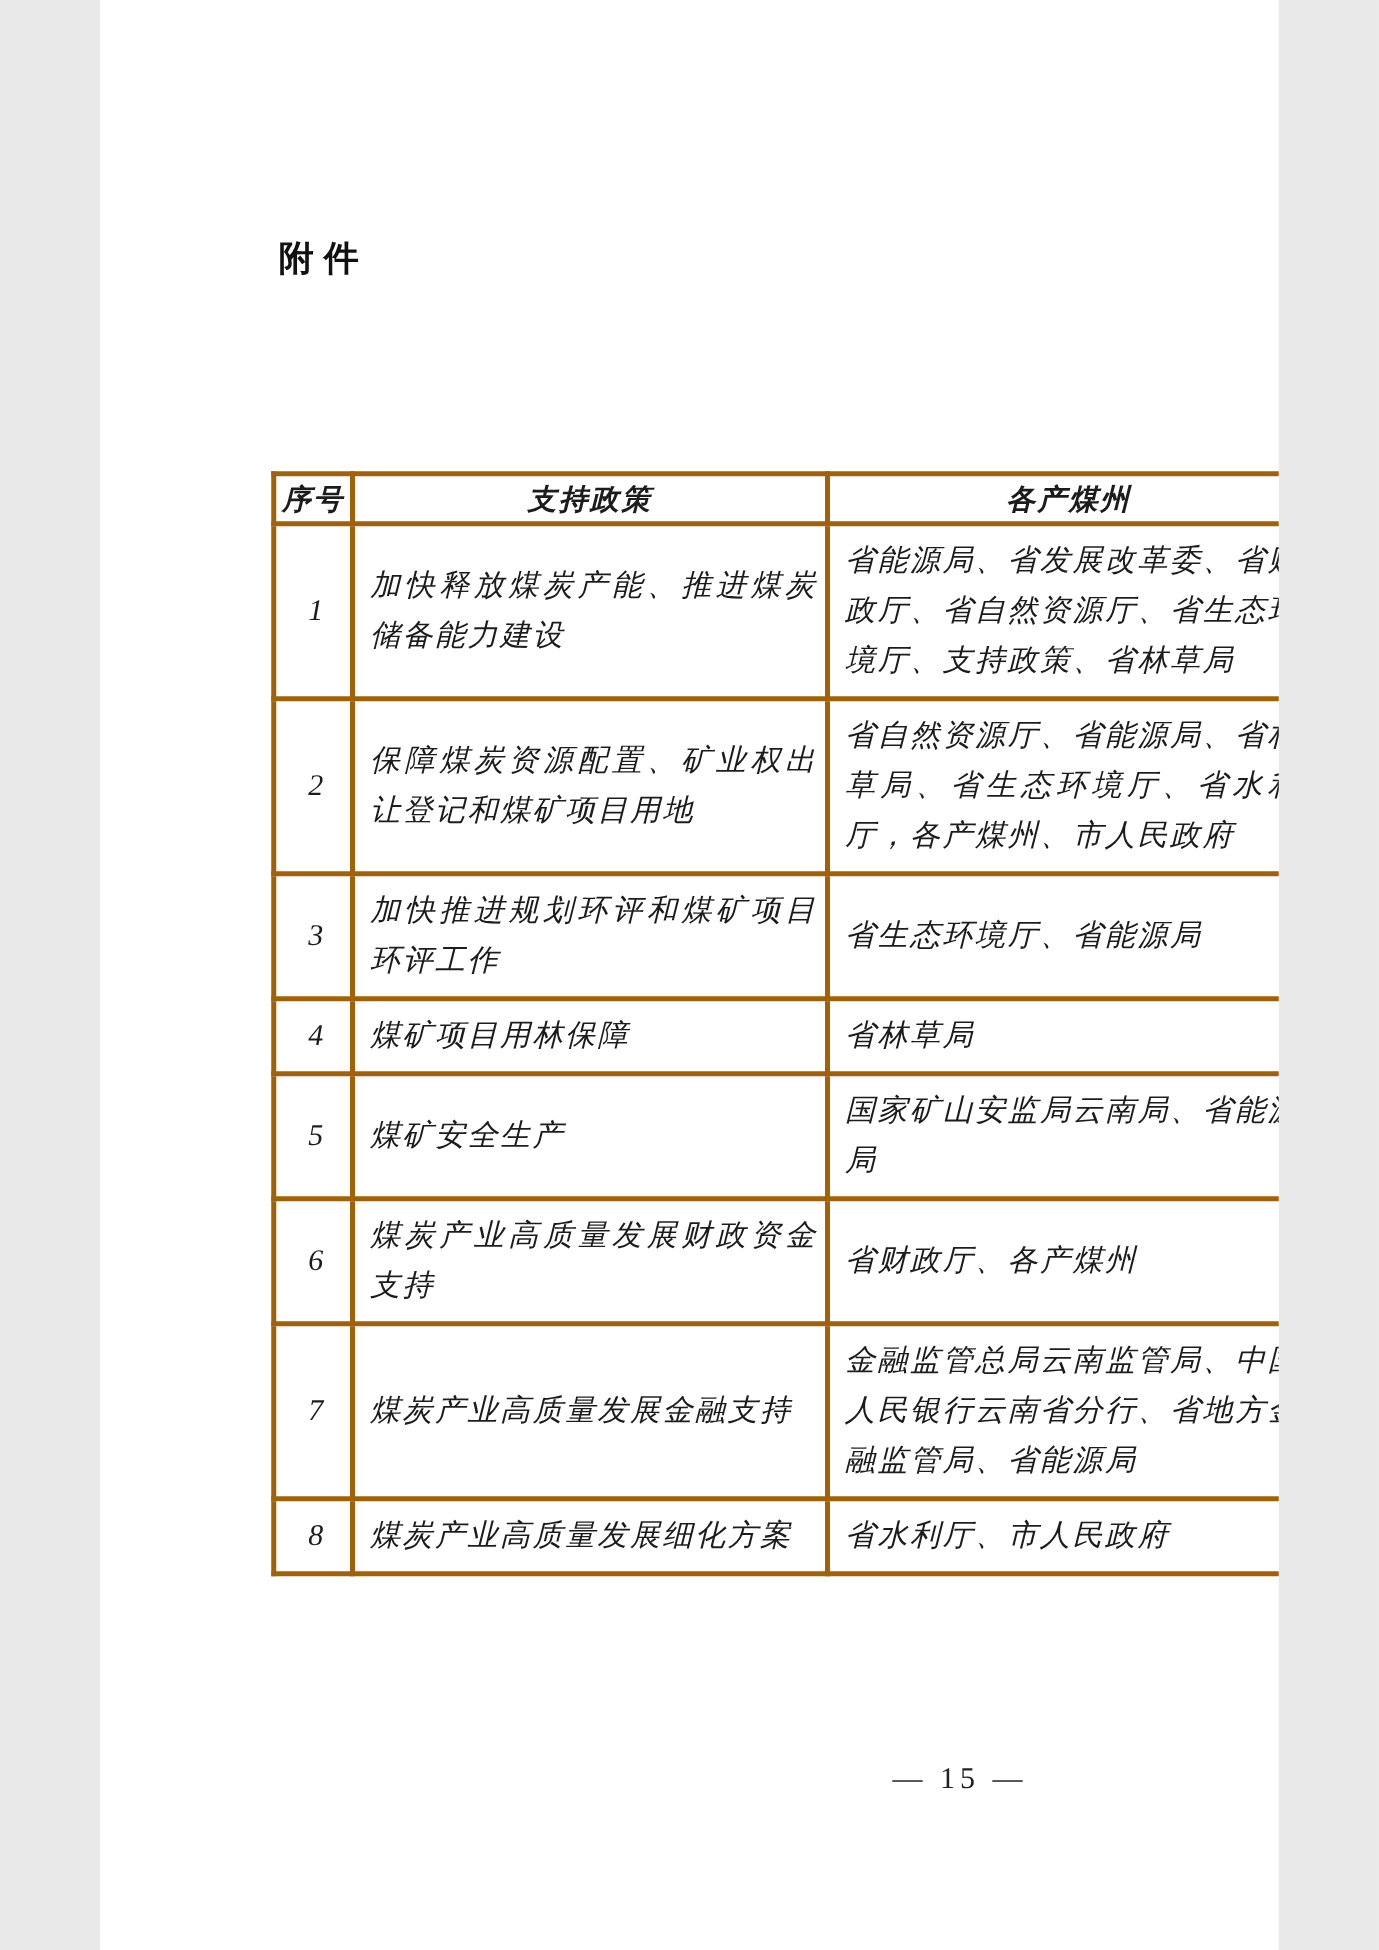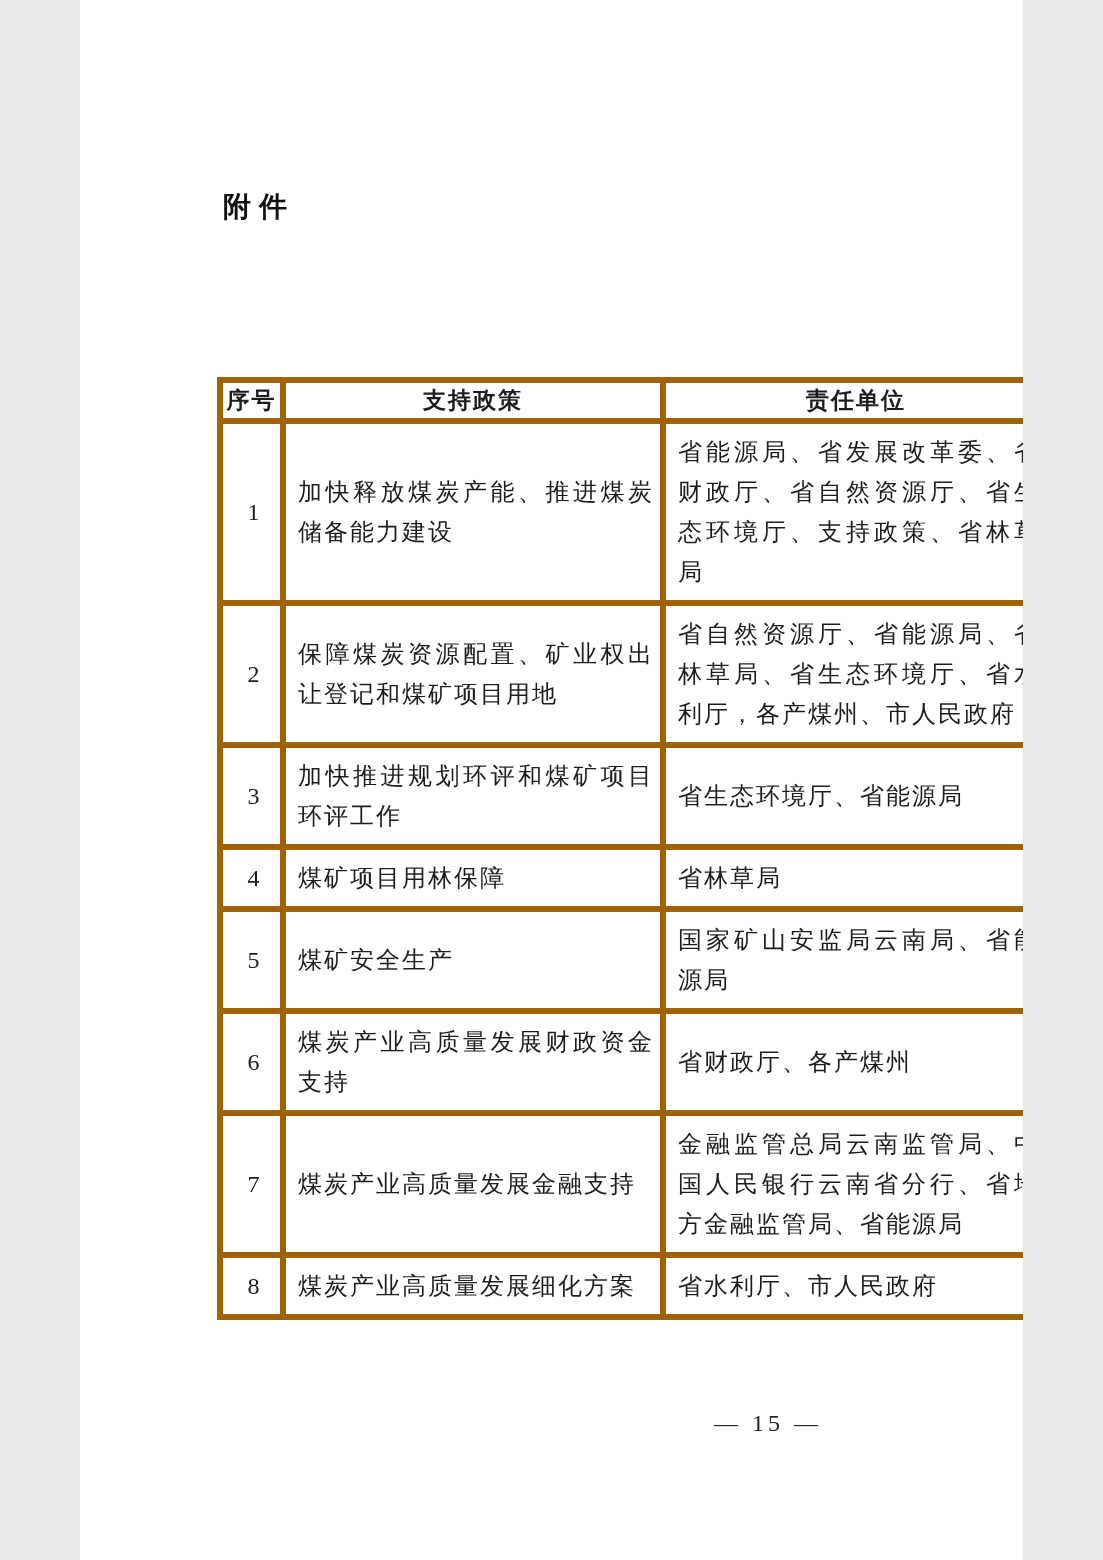--- a/index.html
+++ b/index.html
@@ -44,23 +44,24 @@
     position: absolute;
     left: 137px;
     top: 377px;
     width: 829px;
     border-collapse: collapse;
     table-layout: fixed;
     background: #fff;
   }
   table.policy-table th,
   table.policy-table td {
-    border: 6px solid #a16207;
+    border: 4px solid #a16207;
     vertical-align: middle;
     box-sizing: border-box;
+    font-style: italic;
   }
   table.policy-table {
     border: 3px solid #000;
   }
   th.h-no, td.col-no {
     width: 63px;
     text-align: center;
   }
   th.h-policy, td.col-policy {
     width: 380px;
@@ -115,21 +116,21 @@
 <div class="page">
 
   <div class="attachment-label">附件</div>
 
 
   <table class="policy-table">
     <thead>
       <tr>
         <th class="h-no">序号</th>
         <th class="h-policy">支持政策</th>
-        <th class="h-unit">责任单位</th>
+        <th class="h-unit">各产煤州</th>
       </tr>
     </thead>
     <tbody>
         <tr>
           <td class="col-no">1</td>
           <td class="col-policy">加快释放煤炭产能、推进煤炭储备能力建设</td>
           <td class="col-unit">省能源局、省发展改革委、省财政厅、省自然资源厅、省生态环境厅、支持政策、省林草局</td>
         </tr>
         <tr>
           <td class="col-no">2</td>

